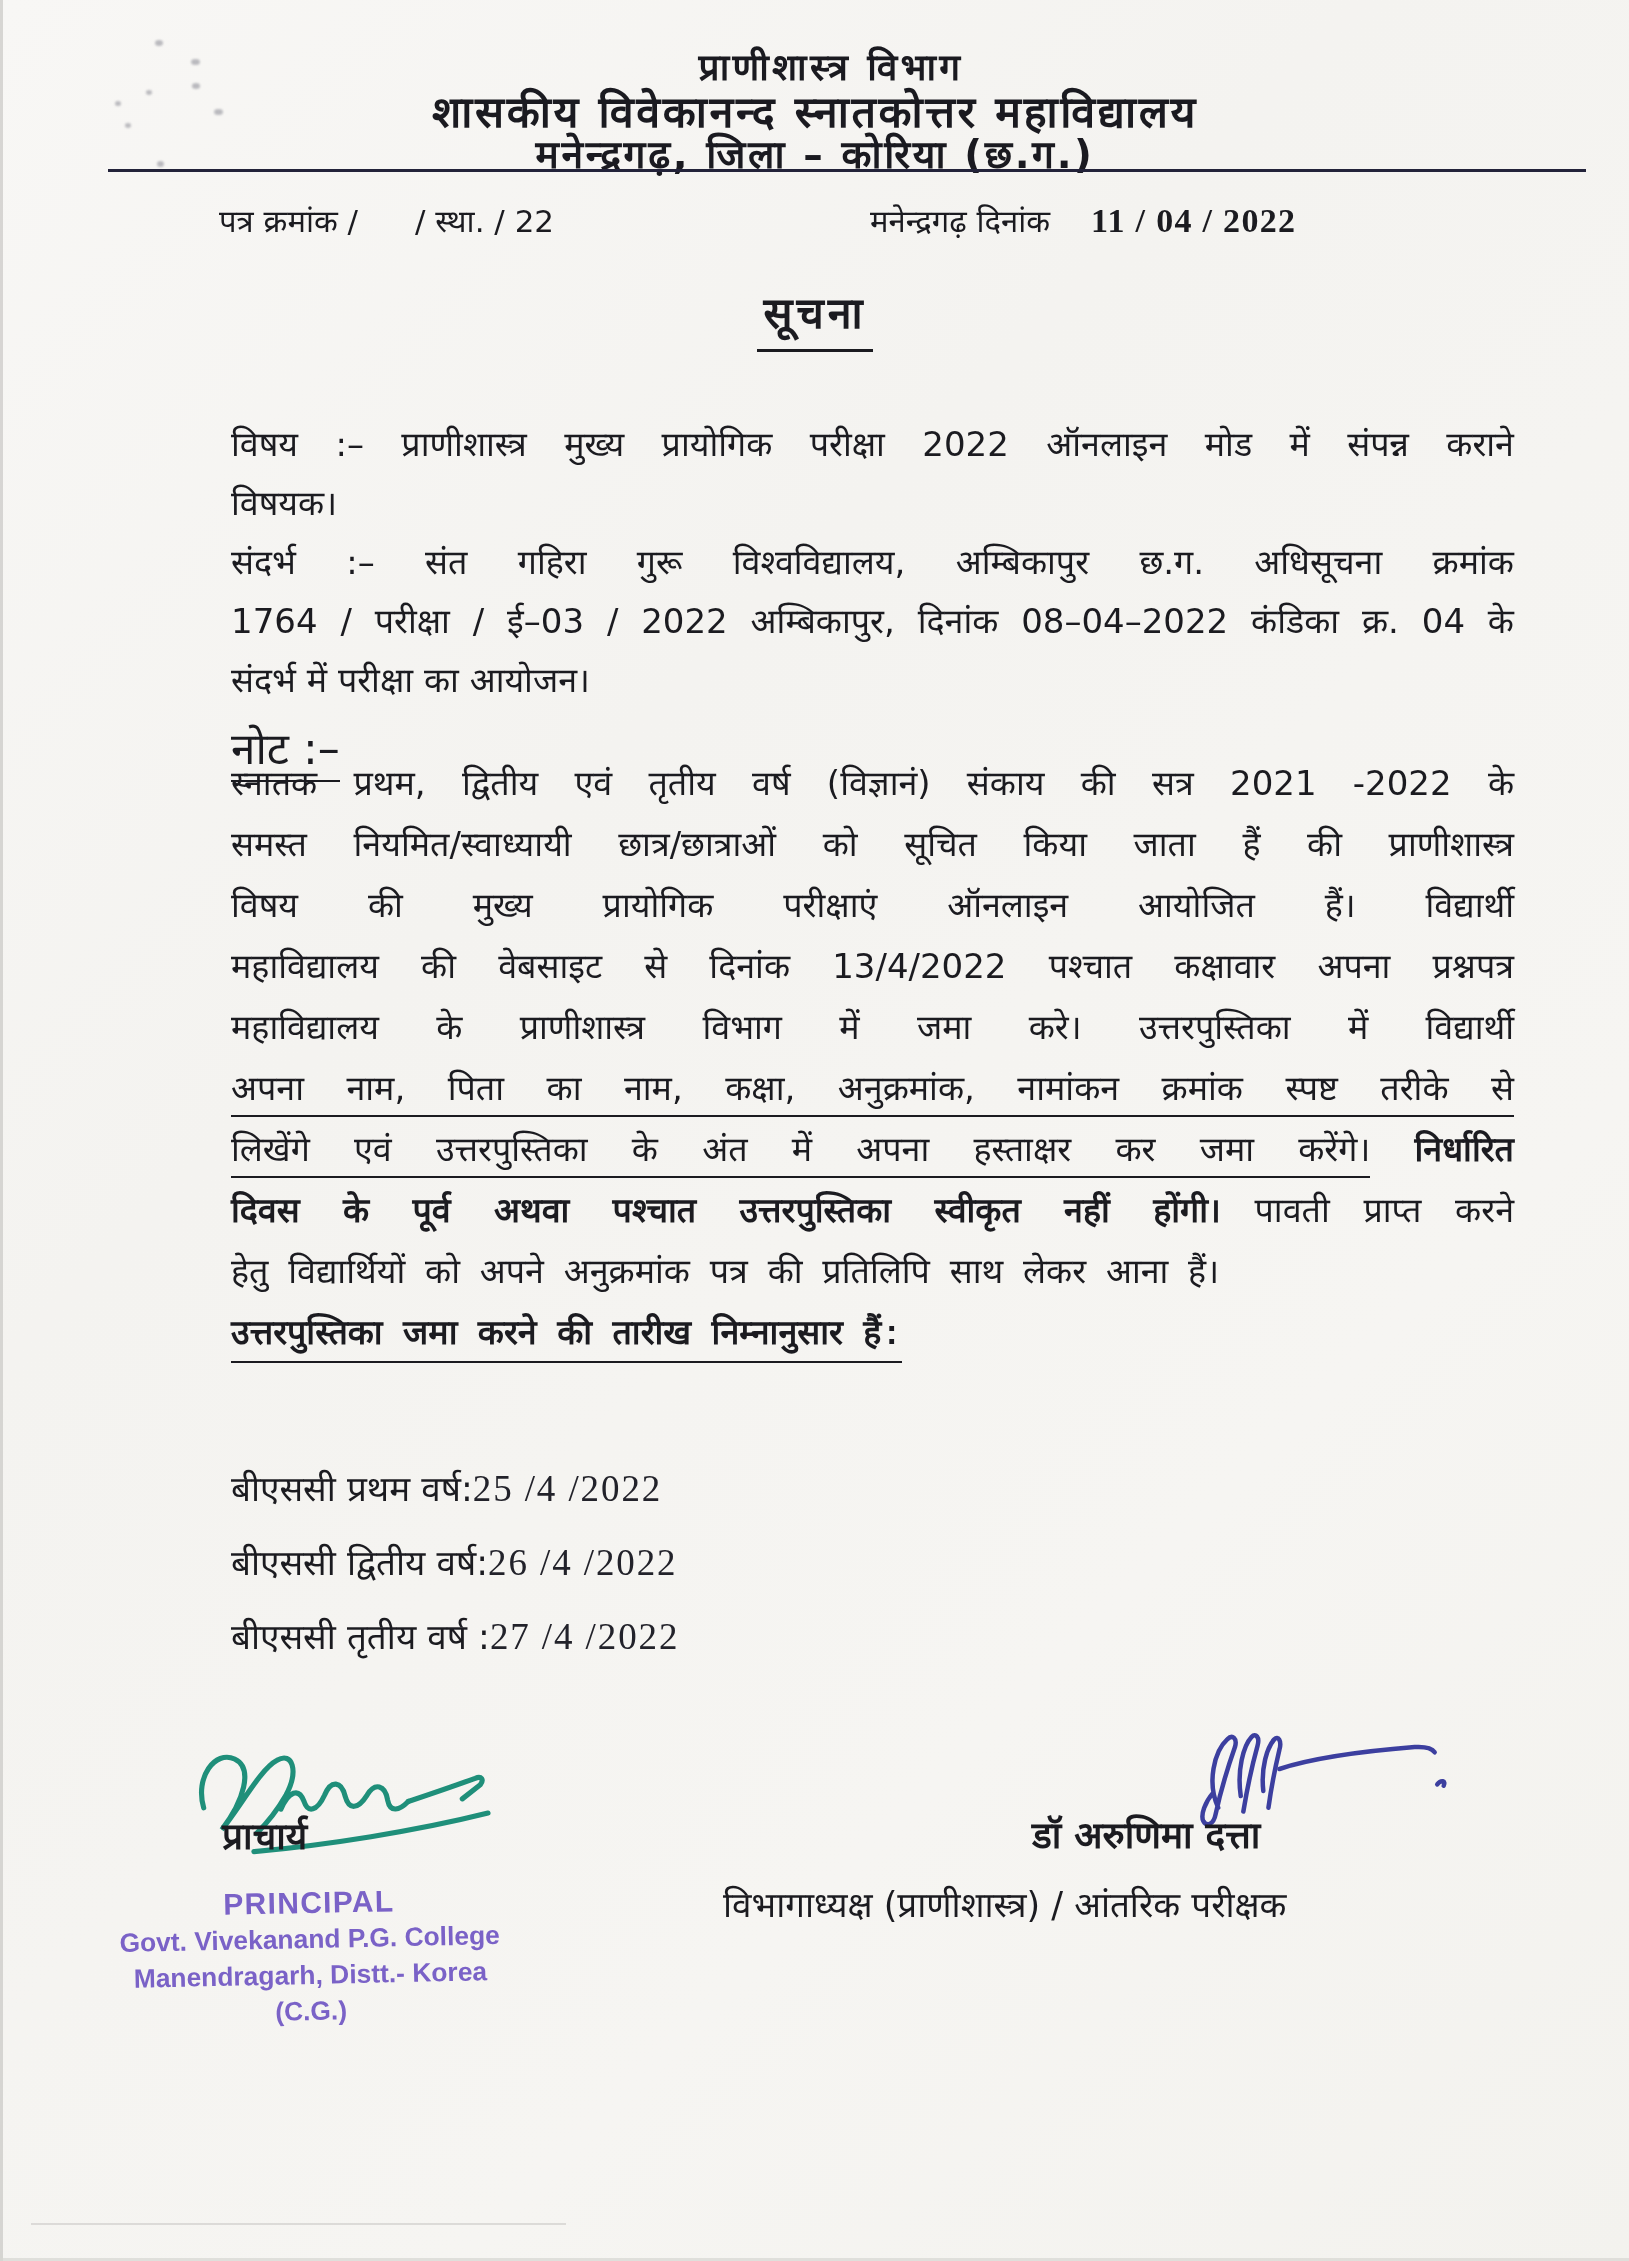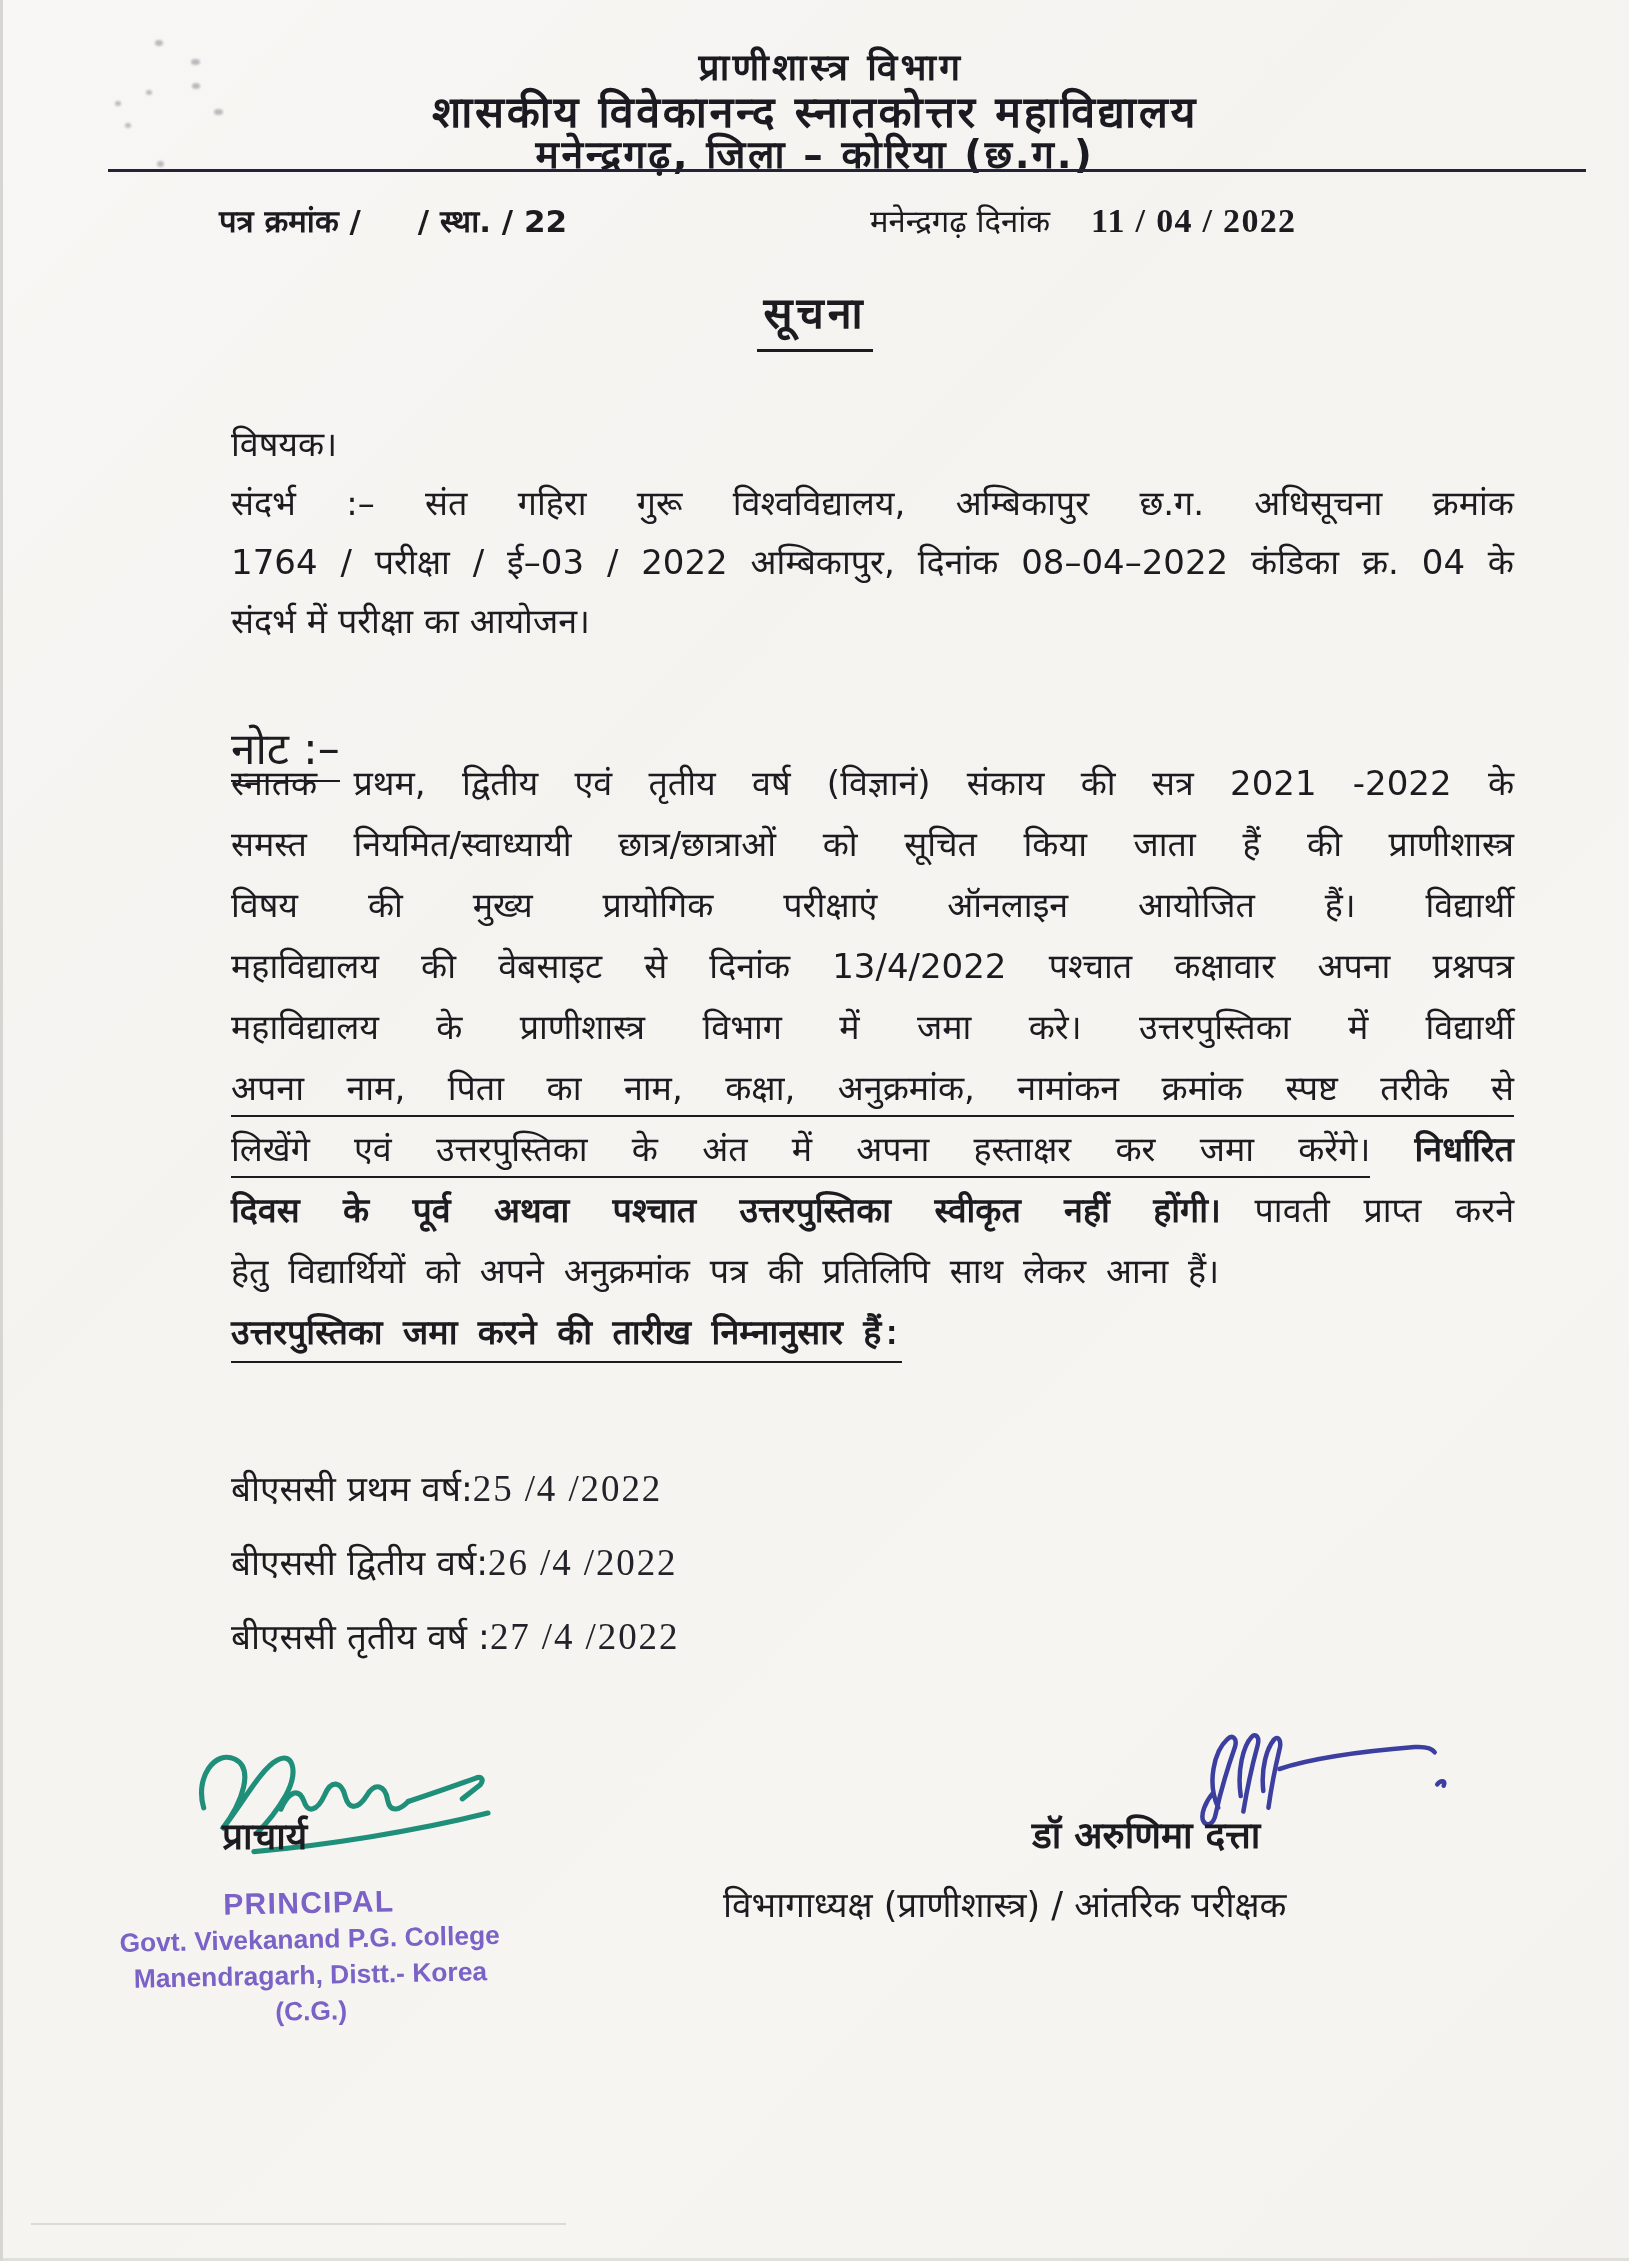--- a/index.html
+++ b/index.html
@@ -16,21 +16,21 @@
   .speck{position:absolute;background:#9a9aa2;border-radius:50%;filter:blur(1px);opacity:.65;}
   .scanline{position:absolute;left:31px;top:2223px;width:535px;height:1.9px;background:#c6c5c2;opacity:.55;}
 
   .hdr{position:absolute;left:0;width:100%;text-align:center;font-weight:700;color:#1a1a20;}
   .hdr1{top:40px;font-size:37px;letter-spacing:3.2px;padding-left:16px;}
   .hdr2{top:81px;font-size:43px;letter-spacing:2.6px;}
   .hdr3{top:126px;font-size:39px;letter-spacing:2.6px;}
   .rule{position:absolute;left:108px;top:169px;width:1478px;height:3.2px;background:#23233a;}
 
   .meta{position:absolute;top:199px;font-size:31px;white-space:nowrap;}
-  .meta-left{left:219px;display:flex;gap:57px;font-weight:bold;}
+  .meta-left{left:219px;display:flex;gap:57px;}
   .meta-right{left:870px;display:flex;gap:41px;align-items:baseline;}
   .meta-date{font-family:"Liberation Serif",serif;font-weight:700;font-size:34px;letter-spacing:1.3px;}
 
   .notice-title-wrap{position:absolute;left:0;top:282px;width:100%;text-align:center;}
   .notice-title{display:inline-block;font-size:43px;font-weight:700;letter-spacing:3.9px;
     border-bottom:3.9px solid #1b1b20;padding:0 6.4px 7.7px;}
 
   .textcol{position:absolute;left:231px;width:1283px;font-size:34px;}
   .subject-block{top:415px;}
   .note-body{top:753px;}
@@ -89,20 +89,21 @@
   <div class="meta meta-right">
     <span>मनेन्द्रगढ़ दिनांक</span>
     <span class="meta-date">11 / 04 / 2022</span>
   </div>
 
   <div class="notice-title-wrap">
     <span class="notice-title">सूचना</span>
   </div>
 
   <div class="textcol subject-block">
+    <div class="line just">विषय :– प्राणीशास्त्र मुख्य प्रायोगिक परीक्षा 2022 ऑनलाइन मोड में संपन्न कराने</div>
     <div class="line">विषयक।</div>
     <div class="line just">संदर्भ :– संत गहिरा गुरू विश्वविद्यालय, अम्बिकापुर छ.ग. अधिसूचना क्रमांक</div>
     <div class="line just">1764 / परीक्षा / ई–03 / 2022 अम्बिकापुर, दिनांक 08–04–2022 कंडिका क्र. 04 के</div>
     <div class="line">संदर्भ में परीक्षा का आयोजन।</div>
   </div>
 
   <div class="note-heading">
     <span class="ul">नोट :–</span>
   </div>
 

